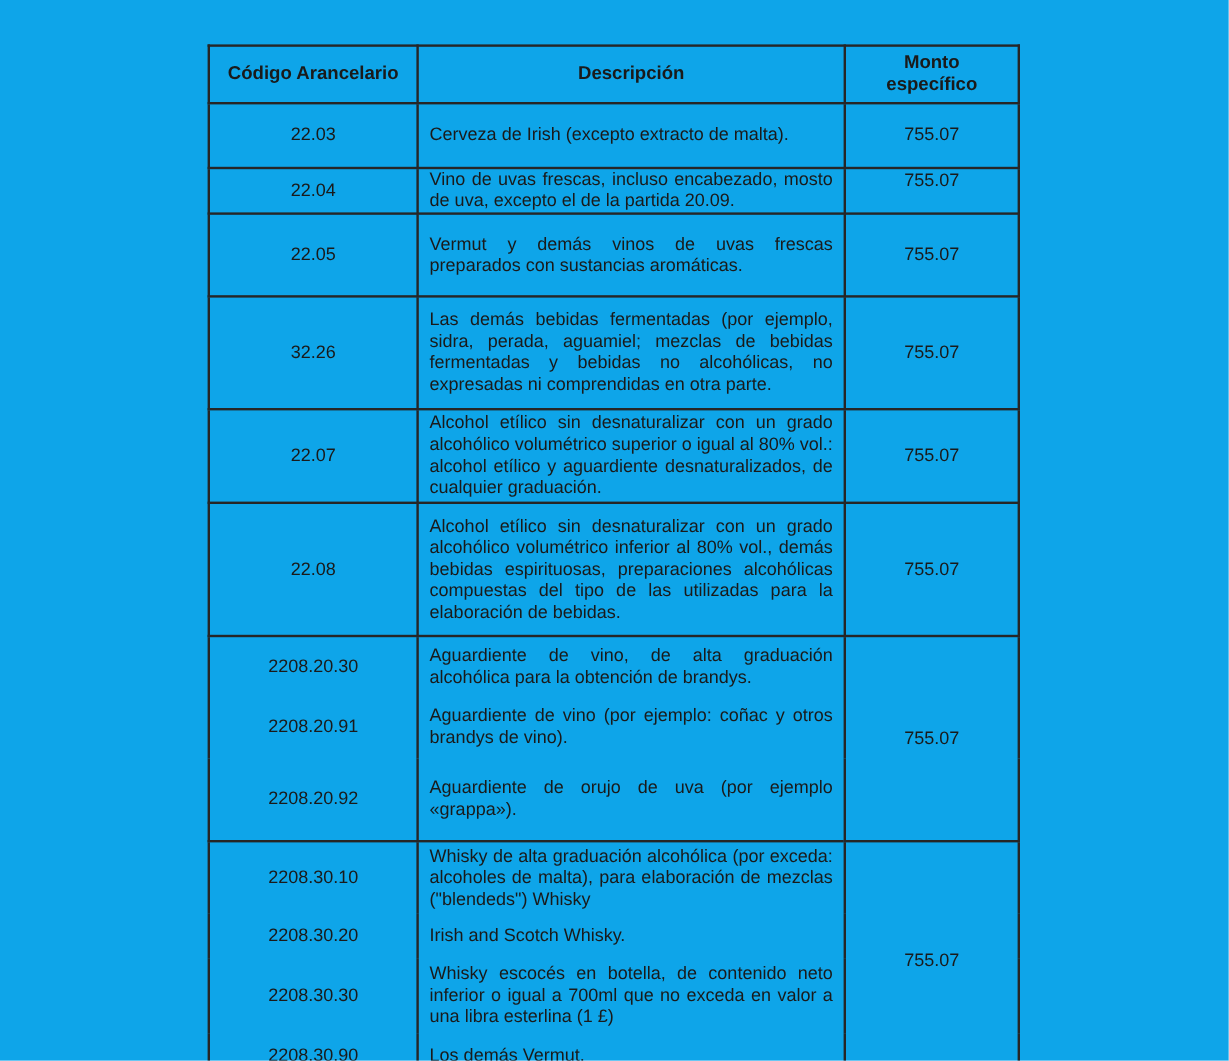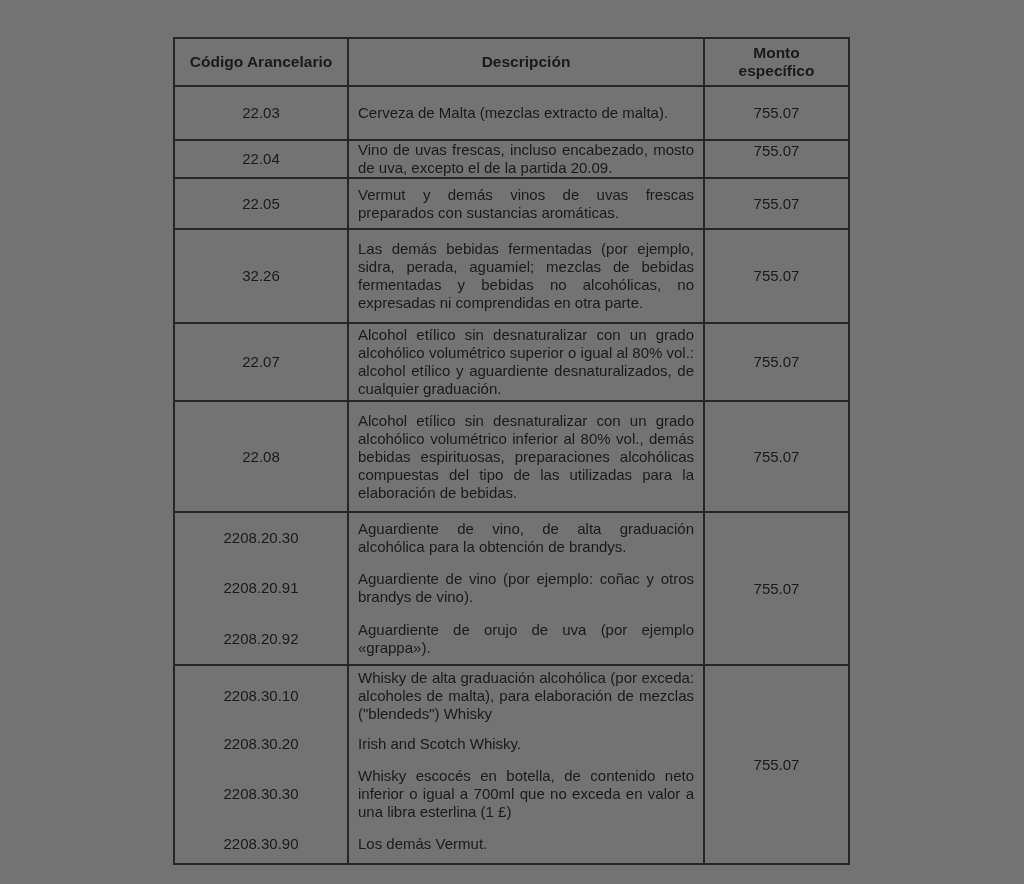--- a/index.html
+++ b/index.html
@@ -1,20 +1,20 @@
 <!DOCTYPE html>
 <html><head>
 <meta charset="utf-8">
 <style>
   html, body { margin: 0; padding: 0; background: #ffffff; }
   .page {
     position: relative;
     width: 1024px;
     height: 884px;
-    background: #737373;
+    background: #0ea5e9;
     overflow: hidden;
     font-family: "Liberation Sans", "DejaVu Sans", sans-serif;
     color: #1a1a1a;
   }
   table.tariff {
     border-collapse: collapse;
     table-layout: fixed;
     width: 675px;
     margin: 37px 0 0 173px;
     font-size: 15px;
@@ -47,21 +47,21 @@
   }
   td.desc p { margin: 0; }
   td.amt {
     text-align: center;
     vertical-align: middle;
     padding: 0 20px;
   }
   
   tr.h54  { height: 54px; margin-left: 46px; }
   tr.h35  { height: 35px; margin-left: 26px; }
-  tr.h51  { height: 51px; }
+  tr.h51  { height: 69px; }
   tr.h94  { height: 94px; }
   tr.h78  { height: 78px; }
   tr.h111 { height: 111px; }
   tr.h50  { height: 50px; }
   tr.h52  { height: 52px; }
   tr.h60  { height: 60px; }
   tr.h38  { height: 38px; }
   tr.h62  { height: 62px; }
   tr.h39  { height: 39px; }
   
@@ -83,21 +83,21 @@
       <tr class="hdr">
         <th class="c-code">Código Arancelario</th>
         <th class="c-desc">Descripción</th>
         <th class="c-amt">Monto específico</th>
       </tr>
     </thead>
     <tbody>
       <tr class="h54">
         <td class="code">22.03</td>
         <td class="desc">
-            <p>Cerveza de Malta (mezclas extracto de malta).</p>
+            <p>Cerveza de Irish (excepto extracto de malta).</p>
           </td>
         <td class="amt">755.07</td>
       </tr>
       <tr class="h35">
         <td class="code">22.04</td>
         <td class="desc">
             <p>Vino de uvas frescas, incluso encabezado, mosto de uva, excepto el de la partida 20.09.</p>
           </td>
         <td class="amt" style="vertical-align:top;padding-top:1px">755.07</td>
       </tr>

